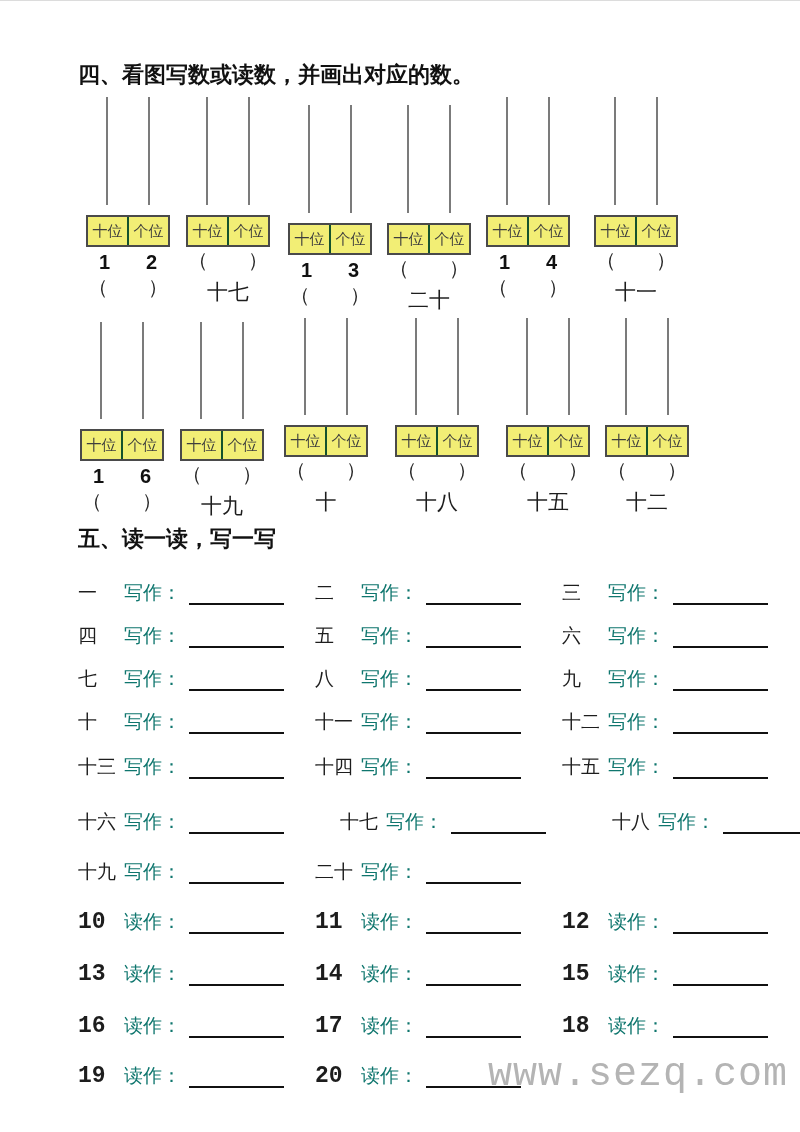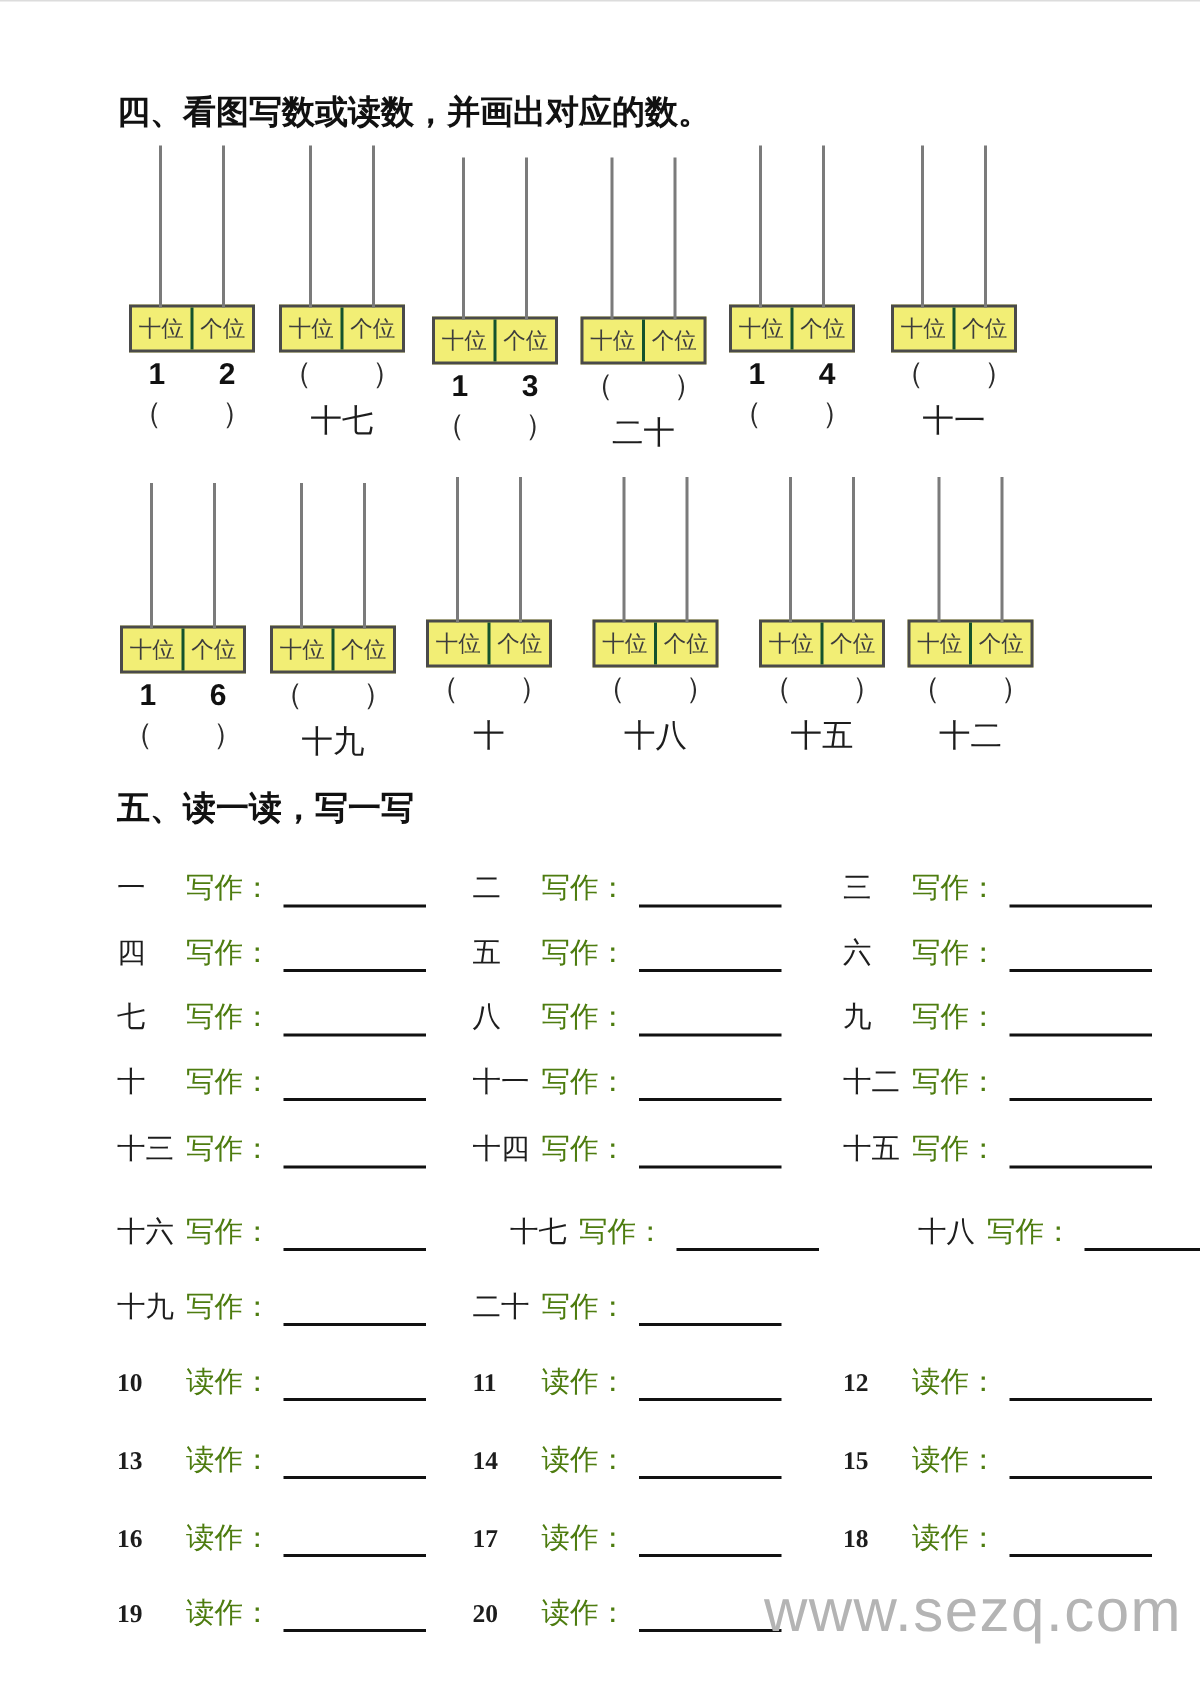--- a/index.html
+++ b/index.html
@@ -38,21 +38,21 @@
 
   .rods{position:relative;margin-bottom:-2px;}
   #pv-row-1 .rods{height:108px;}
   #pv-row-2 .rods{height:97px;}
   .rod{position:absolute;top:0;height:100%;width:2px;background:#7b7b7b;}
   .rod-l{left:20px;}
   .rod-r{left:62px;}
 
   .pv-box{
     display:flex;height:32px;background:var(--box-fill,#f2ee75);
-    border:2px solid #4a4a4a;box-sizing:border-box;width:84px;
+    border:2px solid #4a4a4a;box-sizing:border-box;width:84px;margin-top:12px;
   }
   .pv-cell{
     flex:1;display:flex;align-items:center;justify-content:center;
     font-size:15px;color:#3d3d3d;font-family:"Liberation Serif",serif;
     white-space:nowrap;overflow:hidden;
   }
   .pv-cell + .pv-cell{border-left:2px solid #14532d;}
 
   .pv-line1,.pv-line2{height:27px;box-sizing:border-box;}
   .pv-flex{display:flex;justify-content:space-between;align-items:flex-end;}
@@ -64,33 +64,33 @@
   }
 
   
   .ex-list{position:absolute;left:78px;top:562px;width:706px;}
   .ex-row{display:grid;grid-template-columns:237px 247px auto;}
   .ex-item{display:flex;align-items:flex-end;}
   .ex-num{
     min-width:46px;font-size:19px;color:#1d1d1d;line-height:24px;
     font-family:"Liberation Serif",serif;white-space:nowrap;
   }
-  .ex-num.arabic{font-family:Liberation Serif, serif;font-weight:bold;font-size:17px;}
+  .ex-num.arabic{font-family:Liberation Mono, monospace;font-weight:bold;font-size:23px;}
   .ex-kw{
-    font-size:19px;color:#4d7c0f;line-height:24px;white-space:nowrap;
+    font-size:19px;color:#0f766e;line-height:24px;white-space:nowrap;
     font-family:"Liberation Serif",serif;
   }
   .ex-line{
     width:95px;height:22px;margin-left:8px;border-bottom:2px solid #111;
     box-sizing:border-box;
   }
 
   .watermark{
     position:absolute;right:12px;top:1052px;font-size:40px;letter-spacing:1px;
-    color:#b4b4b4;font-family:Liberation Sans, sans-serif;
+    color:#b4b4b4;font-family:Liberation Mono, monospace;
   }
 </style>
 </head>
 <body>
 
 <div class="page">
   <div class="page-top-line"></div>
 
   <div class="sec-title" id="title4">四、看图写数或读数，并画出对应的数。</div>
 

